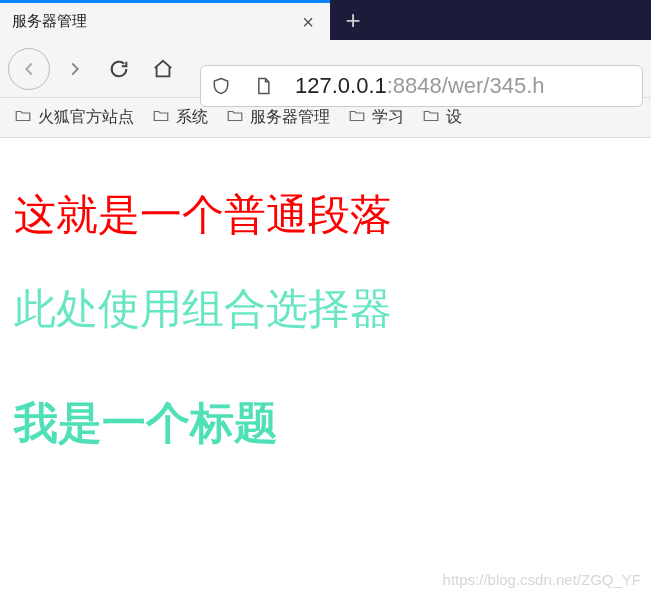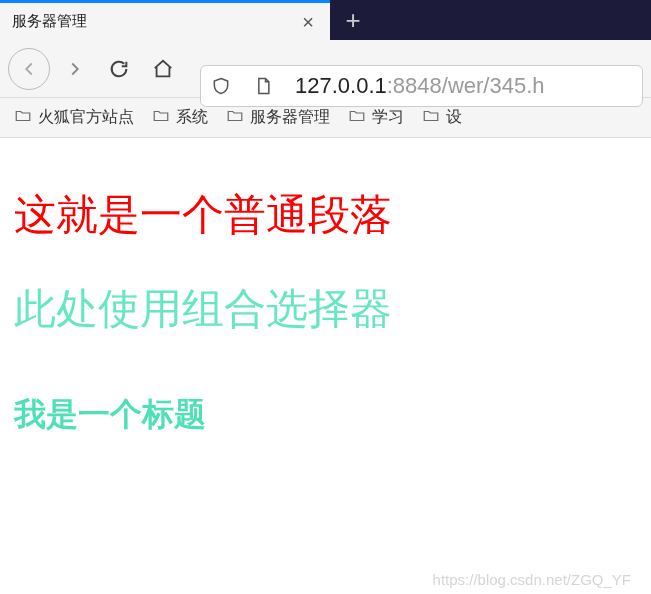--- a/index.html
+++ b/index.html
@@ -129,27 +129,27 @@
     .p2 {
       color: #66e6c2;
       font-size: 42px;
       line-height: 1.3;
       margin-bottom: 58px;
       font-weight: 400;
       margin-top: 12px;
     }
     .h1 {
       color: #4fe0b8;
-      font-size: 32px;
+      font-size: 44px;
       font-weight: 700;
       line-height: 1.3;
     }
     .watermark {
       position: absolute;
-      right: 20px;
+      right: 10px;
       bottom: 6px;
       color: #d6d6d6;
       font-size: 15px;
       font-family: Arial, sans-serif;
     }
   </style>
 </head>
 <body>
 
 <div class="tab-bar">

